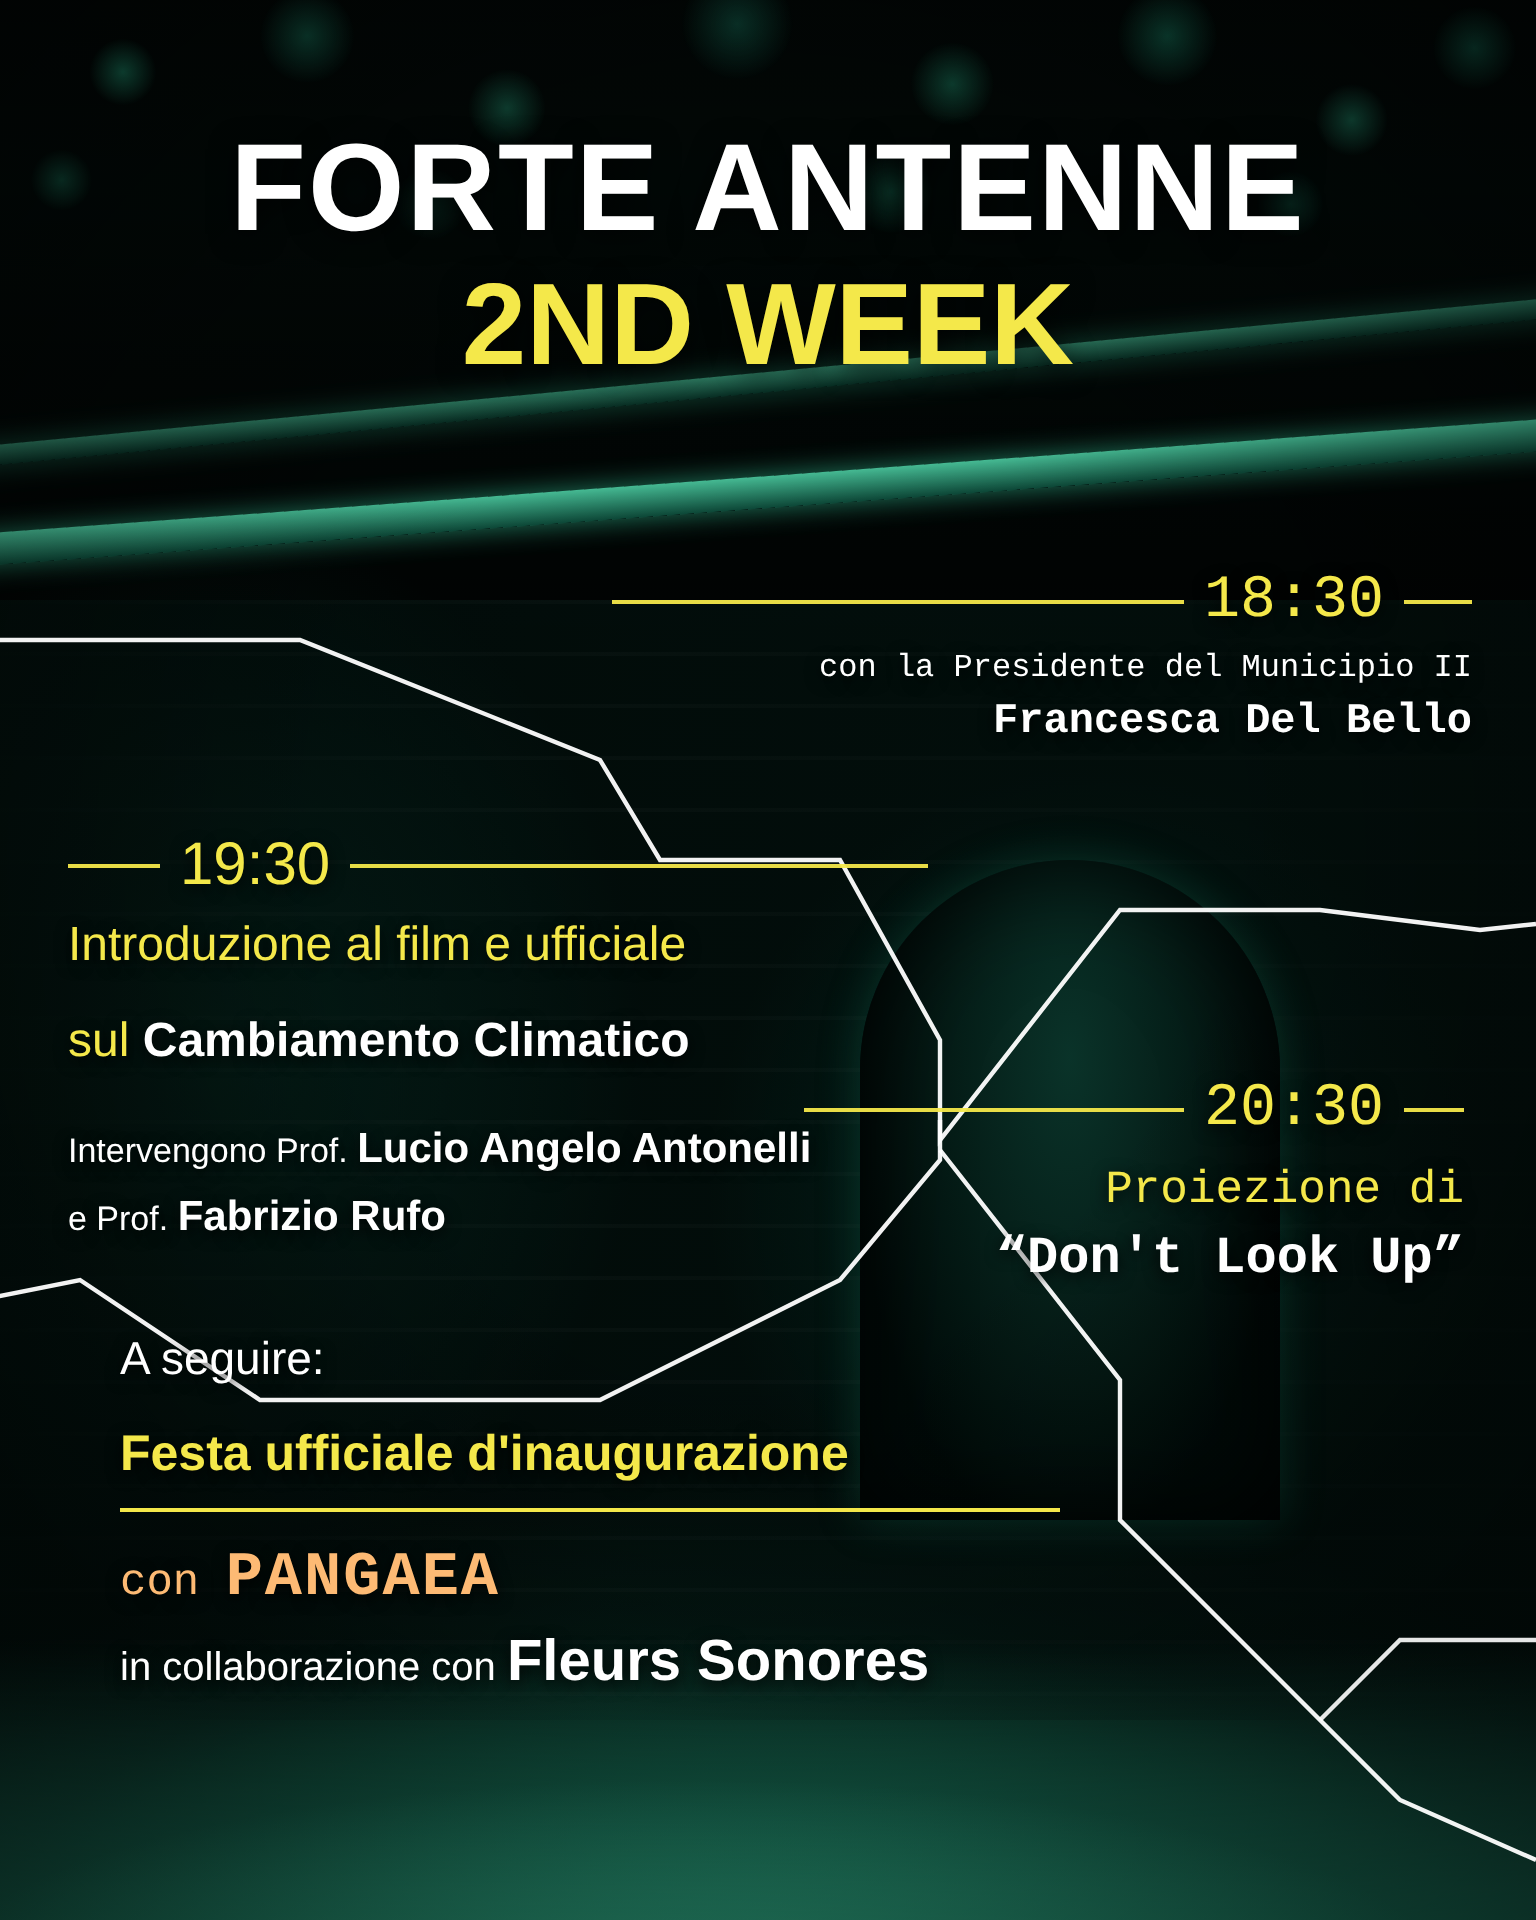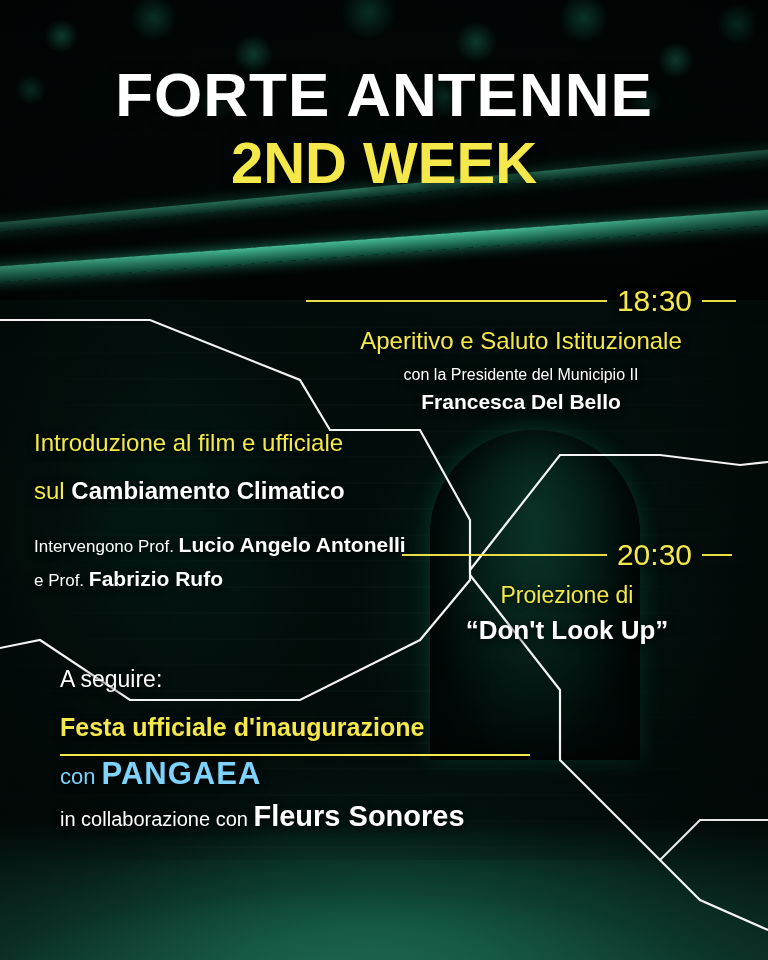--- a/index.html
+++ b/index.html
@@ -117,21 +117,21 @@
     font-size: 58px;
     font-weight: bold;
     letter-spacing: 0px;
     color: #f4e84a;
     line-height: 1.05;
     text-shadow: 0 2px 14px rgba(0,0,0,0.8);
   }
 
   
   .block { position: absolute; }
-  .block.right { text-align: center; }
+  .block.right { text-align: right; font-family: Liberation Mono, monospace; }
   .block.left  { text-align: left; }
 
   .time {
     font-size: 30px;
     color: #f4e84a;
     font-weight: normal;
     line-height: 1;
     margin-bottom: 6px;
     text-shadow: 0 2px 8px rgba(0,0,0,0.85);
   }
@@ -200,21 +200,21 @@
   #b2030 .time-row { display: flex; align-items: center; justify-content: flex-end; gap: 10px; }
   #b2030 .time-row .line-yellow { flex: 1 1 auto; }
   #b2030 .time { margin-bottom: 0; }
   .proj-line { font-size: 23px; color: #f4e84a; margin-top: 12px; text-shadow: 0 2px 8px rgba(0,0,0,0.9); }
   .film-title { font-size: 26px; font-weight: bold; color: #ffffff; margin-top: 6px; text-shadow: 0 2px 8px rgba(0,0,0,0.9); }
 
   #bafter { top: 666px; left: 60px; width: 470px; }
   .after-lead { font-size: 23px; color: #ffffff; text-shadow: 0 2px 8px rgba(0,0,0,0.9); }
   .after-main { font-size: 25px; font-weight: bold; color: #f4e84a; margin-top: 20px; text-shadow: 0 2px 8px rgba(0,0,0,0.9); }
   .after-rule { height: 2px; background: #f4e84a; margin-top: 12px; width: 100%; }
-  .pangaea-row { font-size: 22px; color: #7dd3fc; text-shadow: 0 2px 8px rgba(0,0,0,0.9); }
+  .pangaea-row { margin-top: 16px; font-size: 22px; color: #fdba74; text-shadow: 0 2px 8px rgba(0,0,0,0.9); font-family: Liberation Mono, monospace; }
   .pangaea-row .big { font-size: 31px; font-weight: bold; letter-spacing: 1px; }
   .collab-row { margin-top: 8px; font-size: 20px; color: #ffffff; text-shadow: 0 2px 8px rgba(0,0,0,0.9); }
   .collab-row .big { font-size: 29px; font-weight: bold; }
 </style>
 </head>
 <body>
 
 <div class="poster">
 
   <div class="bg"></div>
@@ -237,26 +237,30 @@
     <div class="title-main">FORTE ANTENNE</div>
     <div class="title-sub">2ND WEEK</div>
   </div>
 
   <div class="block right" id="b1830">
     <div class="time-row">
       <div class="line-yellow"></div>
       <div class="time">18:30</div>
       <div class="line-yellow" style="width:34px;flex:0 0 34px;"></div>
     </div>
-    <div class="headline">Aperitivo e Saluto Istituzionale</div>
     <div class="sub-small">con la Presidente del Municipio II</div>
     <div class="name-bold">Francesca Del Bello</div>
   </div>
 
   <div class="block left" id="b1930">
+    <div class="time-row">
+      <div class="line-yellow" style="width:46px;flex:0 0 46px;"></div>
+      <div class="time">19:30</div>
+      <div class="line-yellow"></div>
+    </div>
     <div class="headline">Introduzione al film e ufficiale</div>
     <div class="headline" style="margin-top:18px;">
       <span>sul </span><span class="white-strong">Cambiamento Climatico</span>
     </div>
     <div class="intervengono">
       <span>Intervengono Prof. </span><span class="big">Lucio Angelo Antonelli</span><br>
       <span>e Prof. </span><span class="big">Fabrizio Rufo</span>
     </div>
   </div>
 

